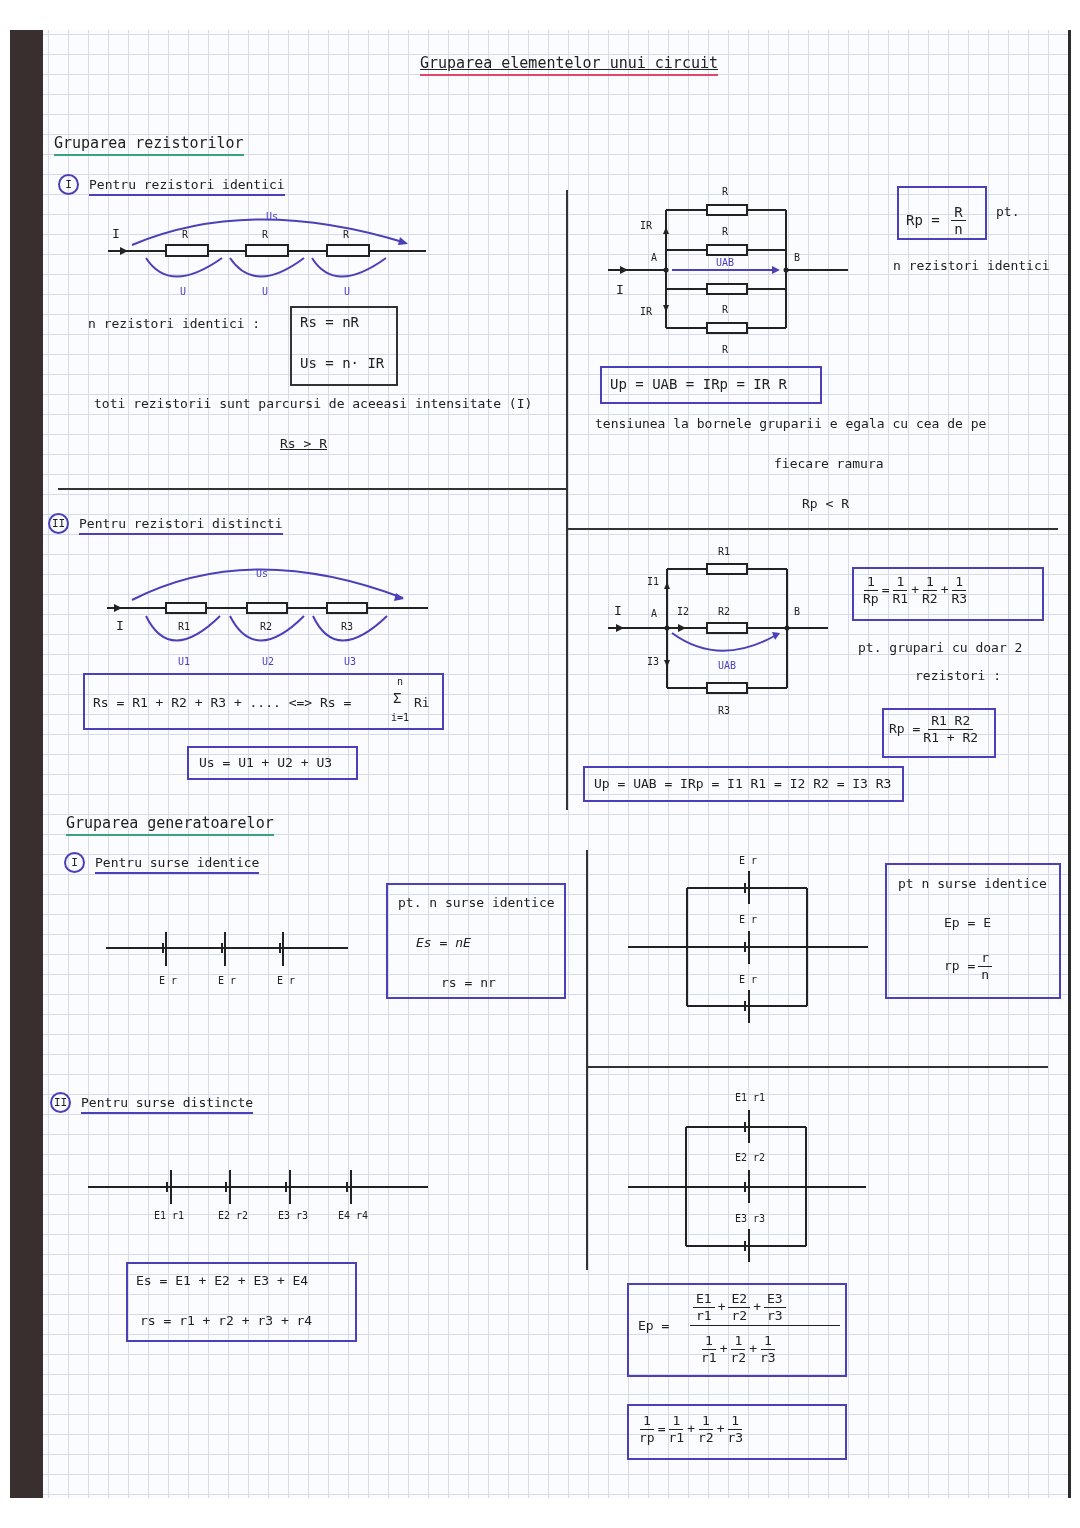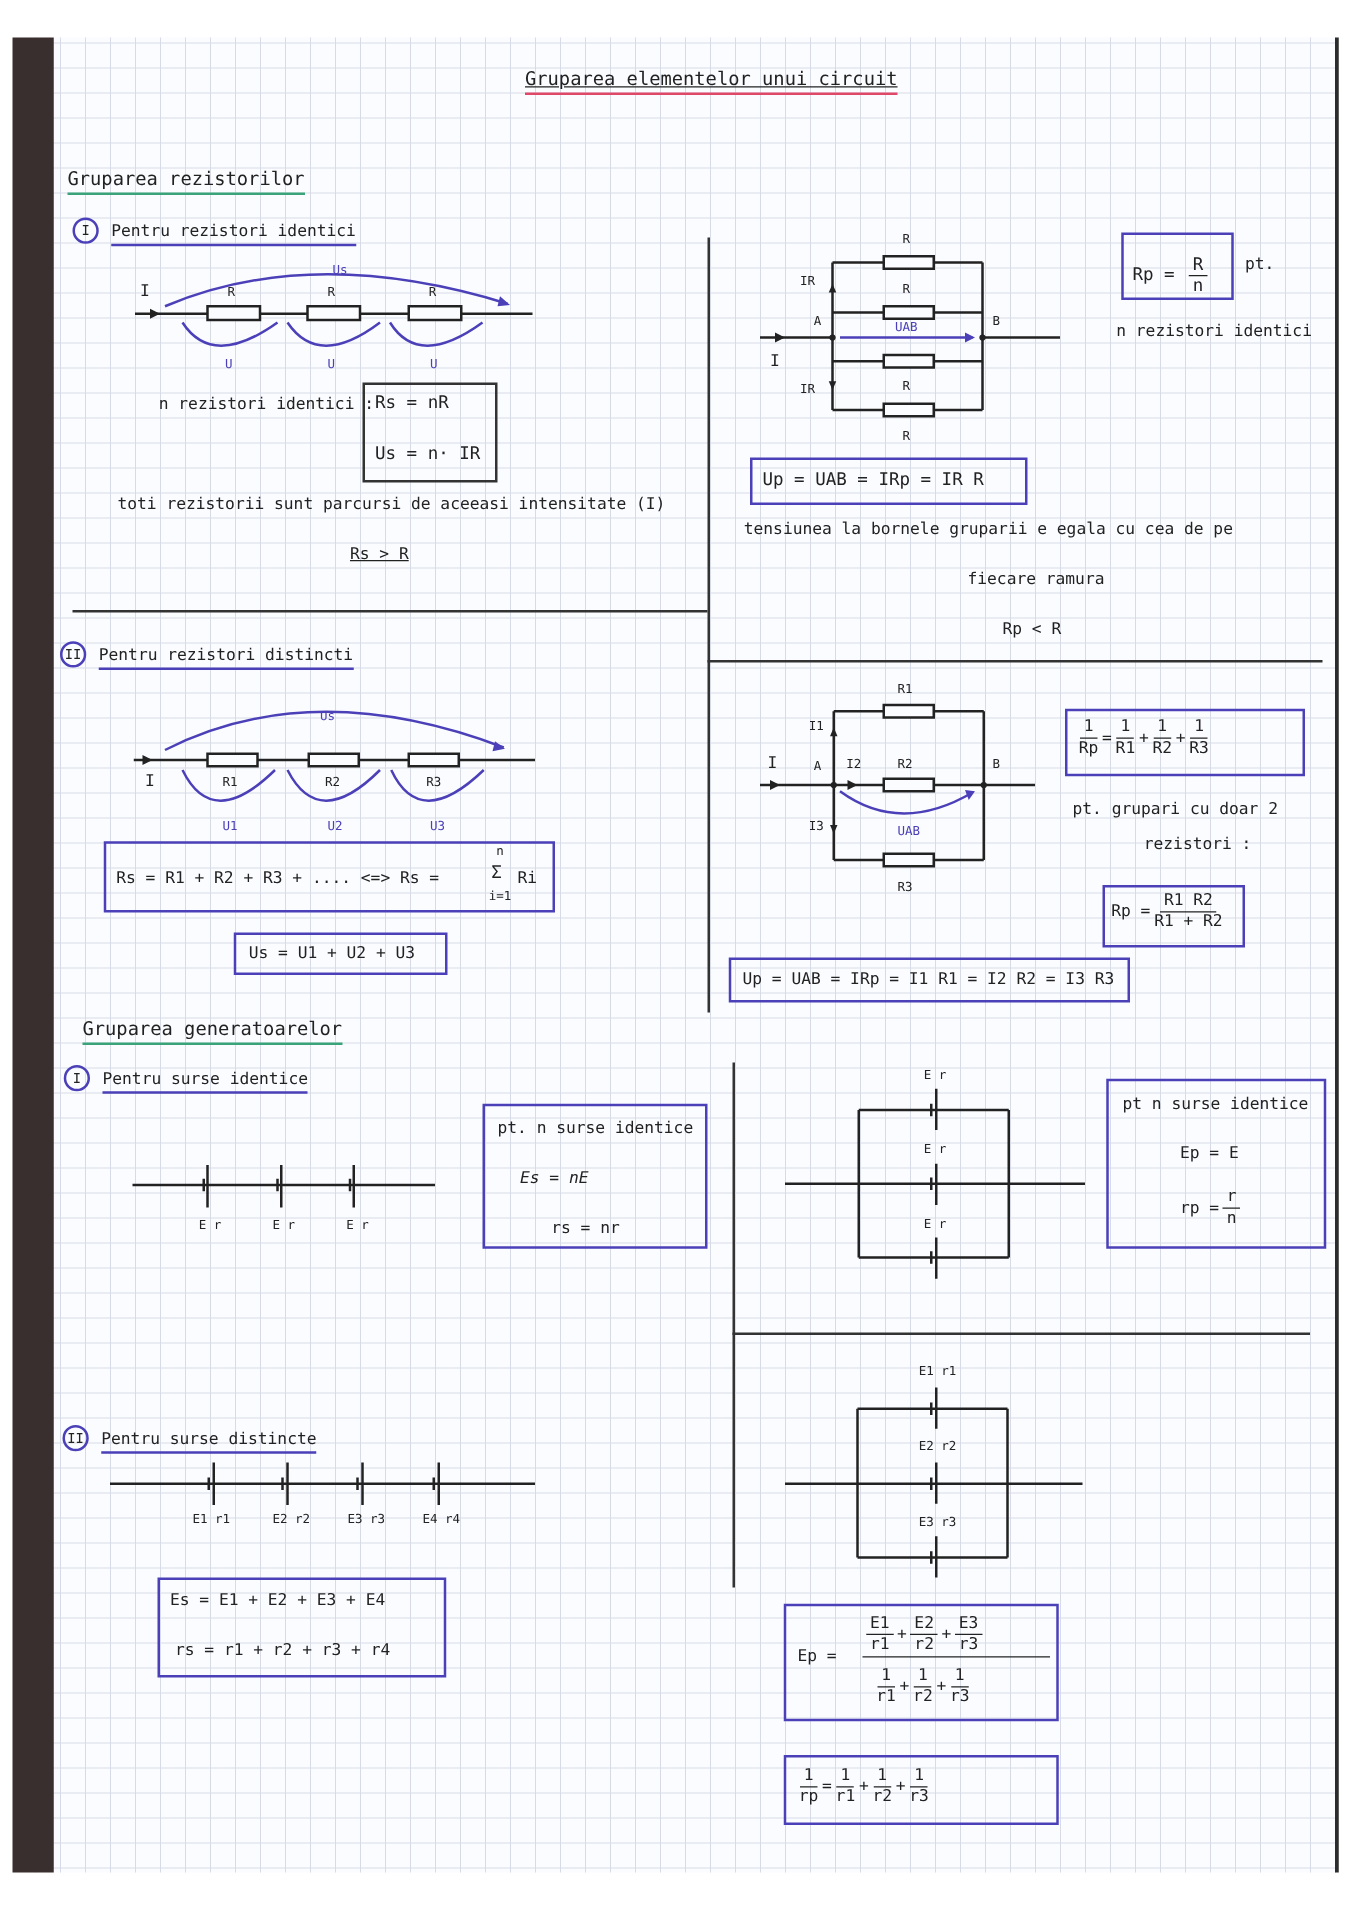--- a/index.html
+++ b/index.html
@@ -56,21 +56,21 @@
 </svg>
 <div class="t s" style="left:112px;top:226px;">I</div>
 <div class="t xs" style="left:182px;top:229px;">R</div>
 <div class="t xs" style="left:262px;top:229px;">R</div>
 <div class="t xs" style="left:343px;top:229px;">R</div>
 <div class="t xs blue" style="left:266px;top:211px;">Us</div>
 <div class="t xs blue" style="left:180px;top:286px;">U</div>
 <div class="t xs blue" style="left:262px;top:286px;">U</div>
 <div class="t xs blue" style="left:344px;top:286px;">U</div>
 
-<div class="t s" style="left:88px;top:316px;margin-left:39px;">n rezistori identici :</div>
+<div class="t s" style="left:88px;top:316px;">n rezistori identici :</div>
 <div class="bk" style="left:290px;top:306px;width:108px;height:80px;"></div>
 <div class="t f" style="left:300px;top:314px;">Rs = nR</div>
 <div class="t f" style="left:300px;top:355px;">Us = n· IR</div>
 <div class="t s" style="left:94px;top:396px;">toti rezistorii sunt parcursi de aceeasi intensitate (I)</div>
 <div class="t s" style="left:280px;top:436px;text-decoration:underline;">Rs &gt; R</div>
 
 <div class="divider-v" style="left:566px;top:190px;height:620px;"></div>
 <div class="divider-h" style="left:58px;top:488px;width:508px;"></div>
 <div class="divider-h" style="left:566px;top:528px;width:492px;"></div>
 
@@ -208,21 +208,21 @@
 <div class="t s" style="left:889px;top:713px;">
   <span>Rp =</span><span class="frac">
       <span class="n">R1 R2</span>
       <span class="d">R1 + R2</span>
     </span>
 </div>
 <div class="box" style="left:583px;top:766px;width:321px;height:36px;"></div>
 <div class="t s" style="left:594px;top:776px;">Up = UAB = IRp = I1 R1 = I2 R2 = I3 R3</div>
 
 <div class="t h1" style="left:66px;top:814px;">Gruparea generatoarelor</div>
-<div class="t" style="left:51px;top:852px;">
+<div class="t" style="left:64px;top:852px;">
   <span class="num">I</span><span class="h2 s" style="border-bottom:2px solid #4b40b8">Pentru surse identice</span>
 </div>
 
 <div class="divider-v" style="left:586px;top:850px;height:420px;"></div>
 <div class="divider-h" style="left:586px;top:1066px;width:462px;"></div>
 
 <svg style="left:0;top:0;" width="1080" height="1528">
   <line x1="106" y1="948" x2="348" y2="948" stroke="#222" stroke-width="2"></line>
   <line x1="163" y1="943" x2="163" y2="953" stroke="#222" stroke-width="2"></line>
     <line x1="166" y1="932" x2="166" y2="966" stroke="#222" stroke-width="2"></line>
@@ -260,21 +260,21 @@
 <div class="box" style="left:885px;top:863px;width:176px;height:136px;"></div>
 <div class="t s" style="left:898px;top:876px;">pt n surse identice</div>
 <div class="t s" style="left:944px;top:915px;">Ep = E</div>
 <div class="t s" style="left:944px;top:950px;">
   <span>rp =</span><span class="frac">
       <span class="n">r</span>
       <span class="d">n</span>
     </span>
 </div>
 
-<div class="t" style="left:50px;top:1092px;margin-top:48px;">
+<div class="t" style="left:50px;top:1092px;">
   <span class="num">II</span><span class="h2 s" style="border-bottom:2px solid #4b40b8">Pentru surse distincte</span>
 </div>
 <svg style="left:0;top:0;" width="1080" height="1528">
   <line x1="88" y1="1187" x2="428" y2="1187" stroke="#222" stroke-width="2"></line>
   <line x1="167" y1="1182" x2="167" y2="1192" stroke="#222" stroke-width="2"></line>
     <line x1="171" y1="1170" x2="171" y2="1204" stroke="#222" stroke-width="2"></line>
   <line x1="226" y1="1182" x2="226" y2="1192" stroke="#222" stroke-width="2"></line>
     <line x1="230" y1="1170" x2="230" y2="1204" stroke="#222" stroke-width="2"></line>
   <line x1="286" y1="1182" x2="286" y2="1192" stroke="#222" stroke-width="2"></line>
     <line x1="290" y1="1170" x2="290" y2="1204" stroke="#222" stroke-width="2"></line>

